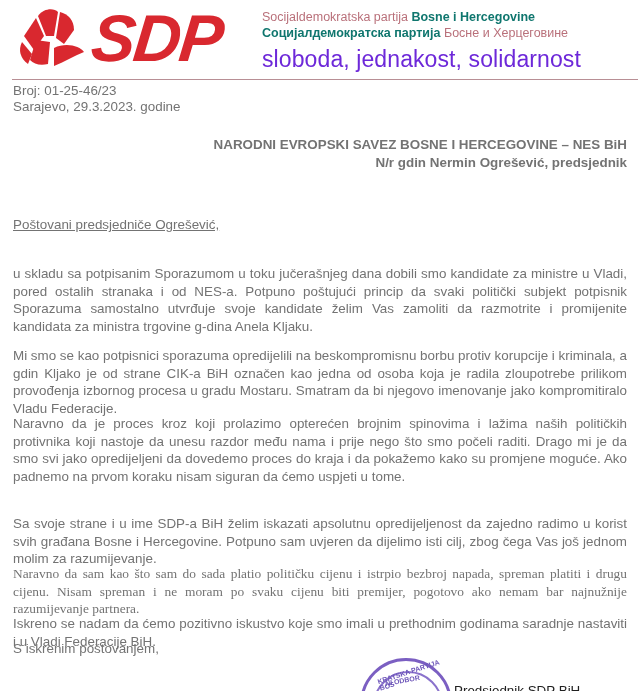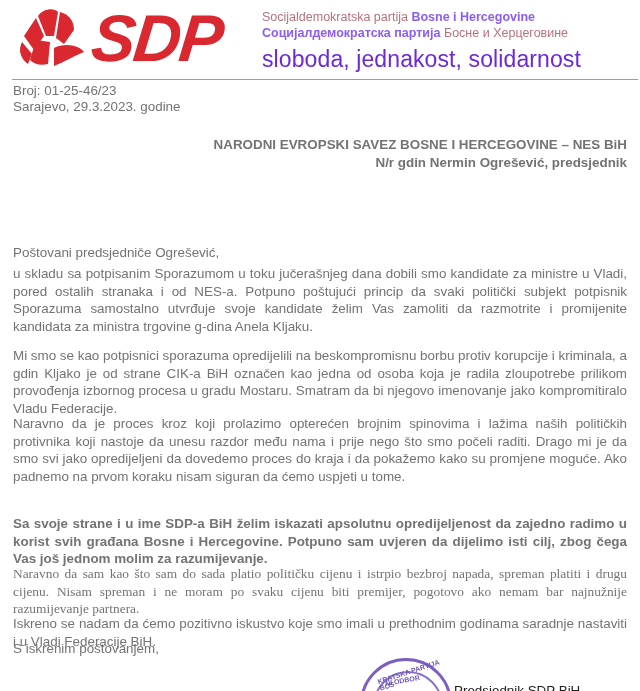--- a/index.html
+++ b/index.html
@@ -14,33 +14,33 @@
   .logo-mark { position: absolute; left: 14px; top: 6px; width: 82px; height: 64px; }
   .logo-text {
     position: absolute; left: 92px; top: 0px;
     font-family: "Liberation Sans", sans-serif;
     font-weight: bold; font-style: italic;
     font-size: 66px; letter-spacing: -2px;
     color: #d9282f; line-height: 76px;
     transform: skewX(-6deg);
   }
   .party-names { position: absolute; left: 262px; top: 9px; font-size: 12.5px; line-height: 16px; color: #b9707a; }
-  .party-names b { color: #8b5cf6; text-align: right; }
+  .party-names b { color: #0f766e; text-align: right; }
   .slogan { position: absolute; left: 262px; top: 46px; font-size: 23px; color: #6d28d9; letter-spacing: 0.1px; }
   .rule { position: absolute; left: 12px; top: 79px; width: 503px; height: 1px; background: #b88f95; }
 
   .text { position: absolute; left: 13px; width: 614px; font-size: 13.4px; line-height: 17.5px; color: #737373; }
   .meta { top: 83px; line-height: 16px; }
   .addressee { top: 136px; font-weight: bold; line-height: 18px; text-align: right; }
-  .salutation { top: 244px; }
+  .salutation { top: 216px; text-decoration: underline; }
   .para { text-align: justify; }
   .p1 { top: 265px; }
   .p2 { top: 347px; }
   .p3 { top: 415px; }
-  .p4 { top: 515px; font-weight: bold; }
+  .p4 { top: 515px; }
   .p5 { top: 565px; font-family: Liberation Serif, serif; }
   .p6 { top: 615px; }
   .closing { top: 640px; }
 
   .stamp {
     position: absolute; left: 360px; top: 658px;
     width: 92px; height: 92px; border-radius: 50%;
     border: 3px solid #7b5fc2; box-sizing: border-box;
   }
   .stamp-inner {

